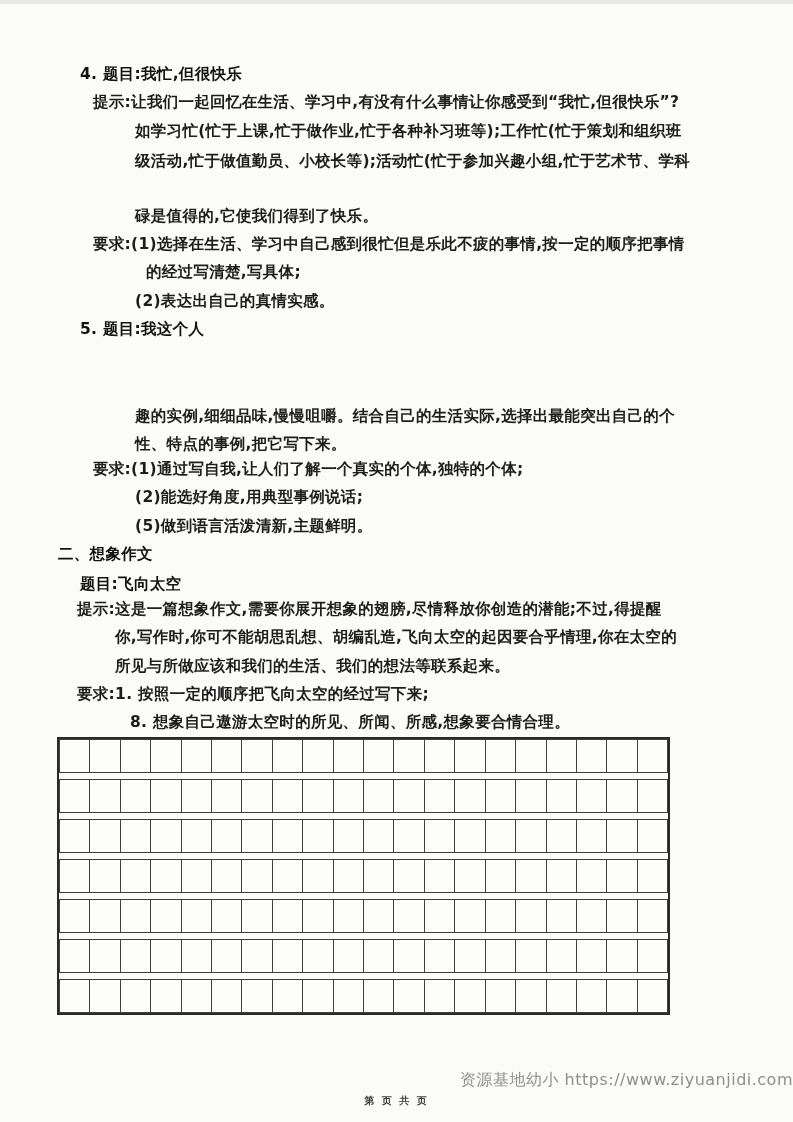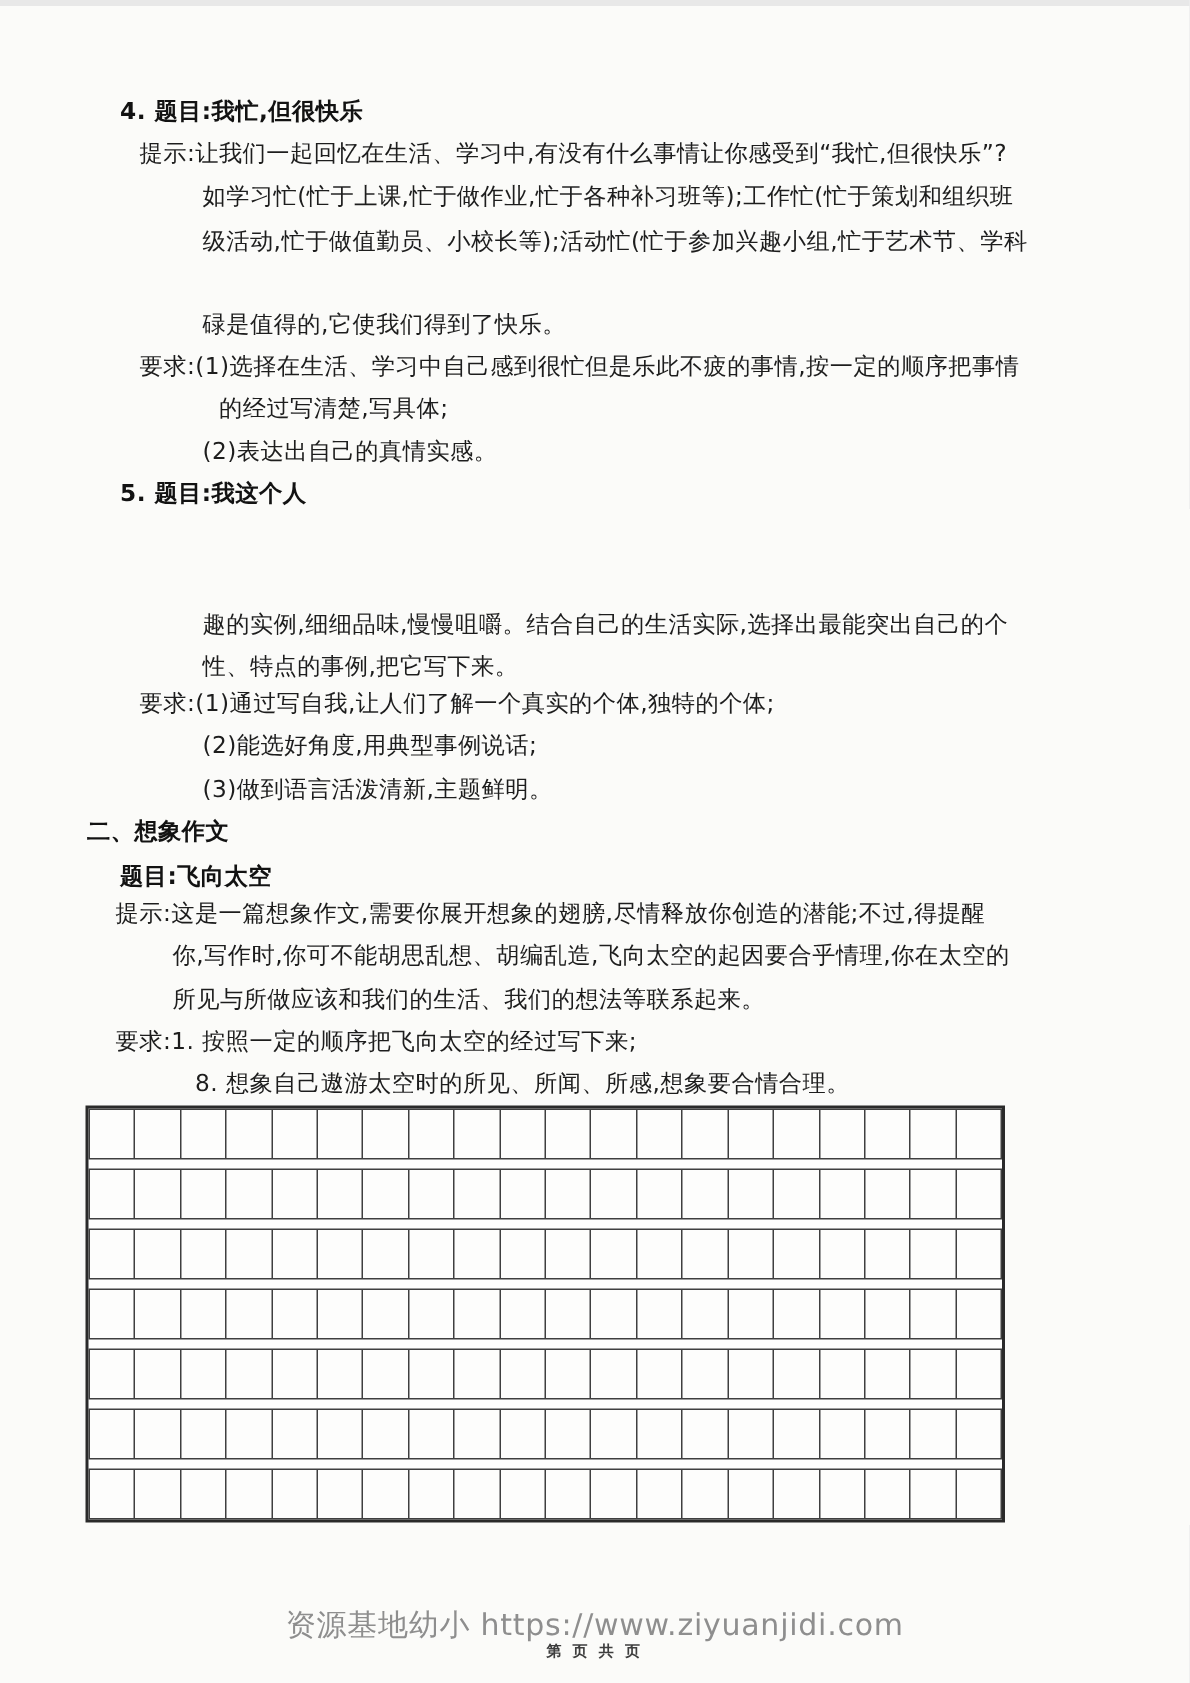--- a/index.html
+++ b/index.html
@@ -14,20 +14,21 @@
     color: #1d1d1d;
     overflow: hidden;
   }
   .ln {
     position: absolute;
     font-size: 15.5px;
     line-height: 20px;
     white-space: nowrap;
     letter-spacing: 0.3px;
     color: #1d1d1d;
+    font-weight: bold;
   }
   .ln.bold { font-weight: 700; color: #121212; }
   
   .grid-outer {
     position: absolute;
     left: 57px;
     top: 733px;
     width: 613px;
     border: 2px solid #2a2a2a;
     background: #fdfdfc;
@@ -40,22 +41,22 @@
   }
   .g-row:last-child { margin-bottom: 0; }
   .g-cell { flex: 1 1 0; border-right: 1.5px solid #3f3f3f; }
   .g-cell:last-child { border-right: none; }
   
   .footer-site {
     position: absolute;
     top: 1066px;
     left: 0;
     width: 100%;
-    text-align: center;
-    font-size: 20px;
+    text-align: right;
+    font-size: 16px;
     color: #8e8e8e;
     letter-spacing: 0.5px;
   }
   .footer-page {
     position: absolute;
     top: 1090px;
     left: 0;
     width: 100%;
     text-align: center;
     font-size: 10px;
@@ -76,21 +77,21 @@
   <div class="ln" style="top:202px; left:135px">碌是值得的,它使我们得到了快乐。</div>
   <div class="ln" style="top:230px; left:93px">要求:(1)选择在生活、学习中自己感到很忙但是乐此不疲的事情,按一定的顺序把事情</div>
   <div class="ln" style="top:258px; left:146px">的经过写清楚,写具体;</div>
   <div class="ln" style="top:287px; left:135px">(2)表达出自己的真情实感。</div>
 
   <div class="ln bold" style="top:315px; left:80px">5. 题目:我这个人</div>
   <div class="ln" style="top:402px; left:135px">趣的实例,细细品味,慢慢咀嚼。结合自己的生活实际,选择出最能突出自己的个</div>
   <div class="ln" style="top:430px; left:135px">性、特点的事例,把它写下来。</div>
   <div class="ln" style="top:455px; left:93px">要求:(1)通过写自我,让人们了解一个真实的个体,独特的个体;</div>
   <div class="ln" style="top:483px; left:135px">(2)能选好角度,用典型事例说话;</div>
-  <div class="ln" style="top:512px; left:135px">(3)做到语言活泼清新,主题鲜明。</div>
+  <div class="ln" style="top:512px; left:135px">(5)做到语言活泼清新,主题鲜明。</div>
 
   <div class="ln bold" style="top:540px; left:58px">二、想象作文</div>
   <div class="ln bold" style="top:570px; left:80px">题目:飞向太空</div>
   <div class="ln" style="top:595px; left:77px">提示:这是一篇想象作文,需要你展开想象的翅膀,尽情释放你创造的潜能;不过,得提醒</div>
   <div class="ln" style="top:623px; left:115px">你,写作时,你可不能胡思乱想、胡编乱造,飞向太空的起因要合乎情理,你在太空的</div>
   <div class="ln" style="top:652px; left:115px">所见与所做应该和我们的生活、我们的想法等联系起来。</div>
   <div class="ln" style="top:680px; left:77px">要求:1. 按照一定的顺序把飞向太空的经过写下来;</div>
   <div class="ln" style="top:708px; left:130px">8. 想象自己遨游太空时的所见、所闻、所感,想象要合情合理。</div>
 
   <div class="grid-outer">

